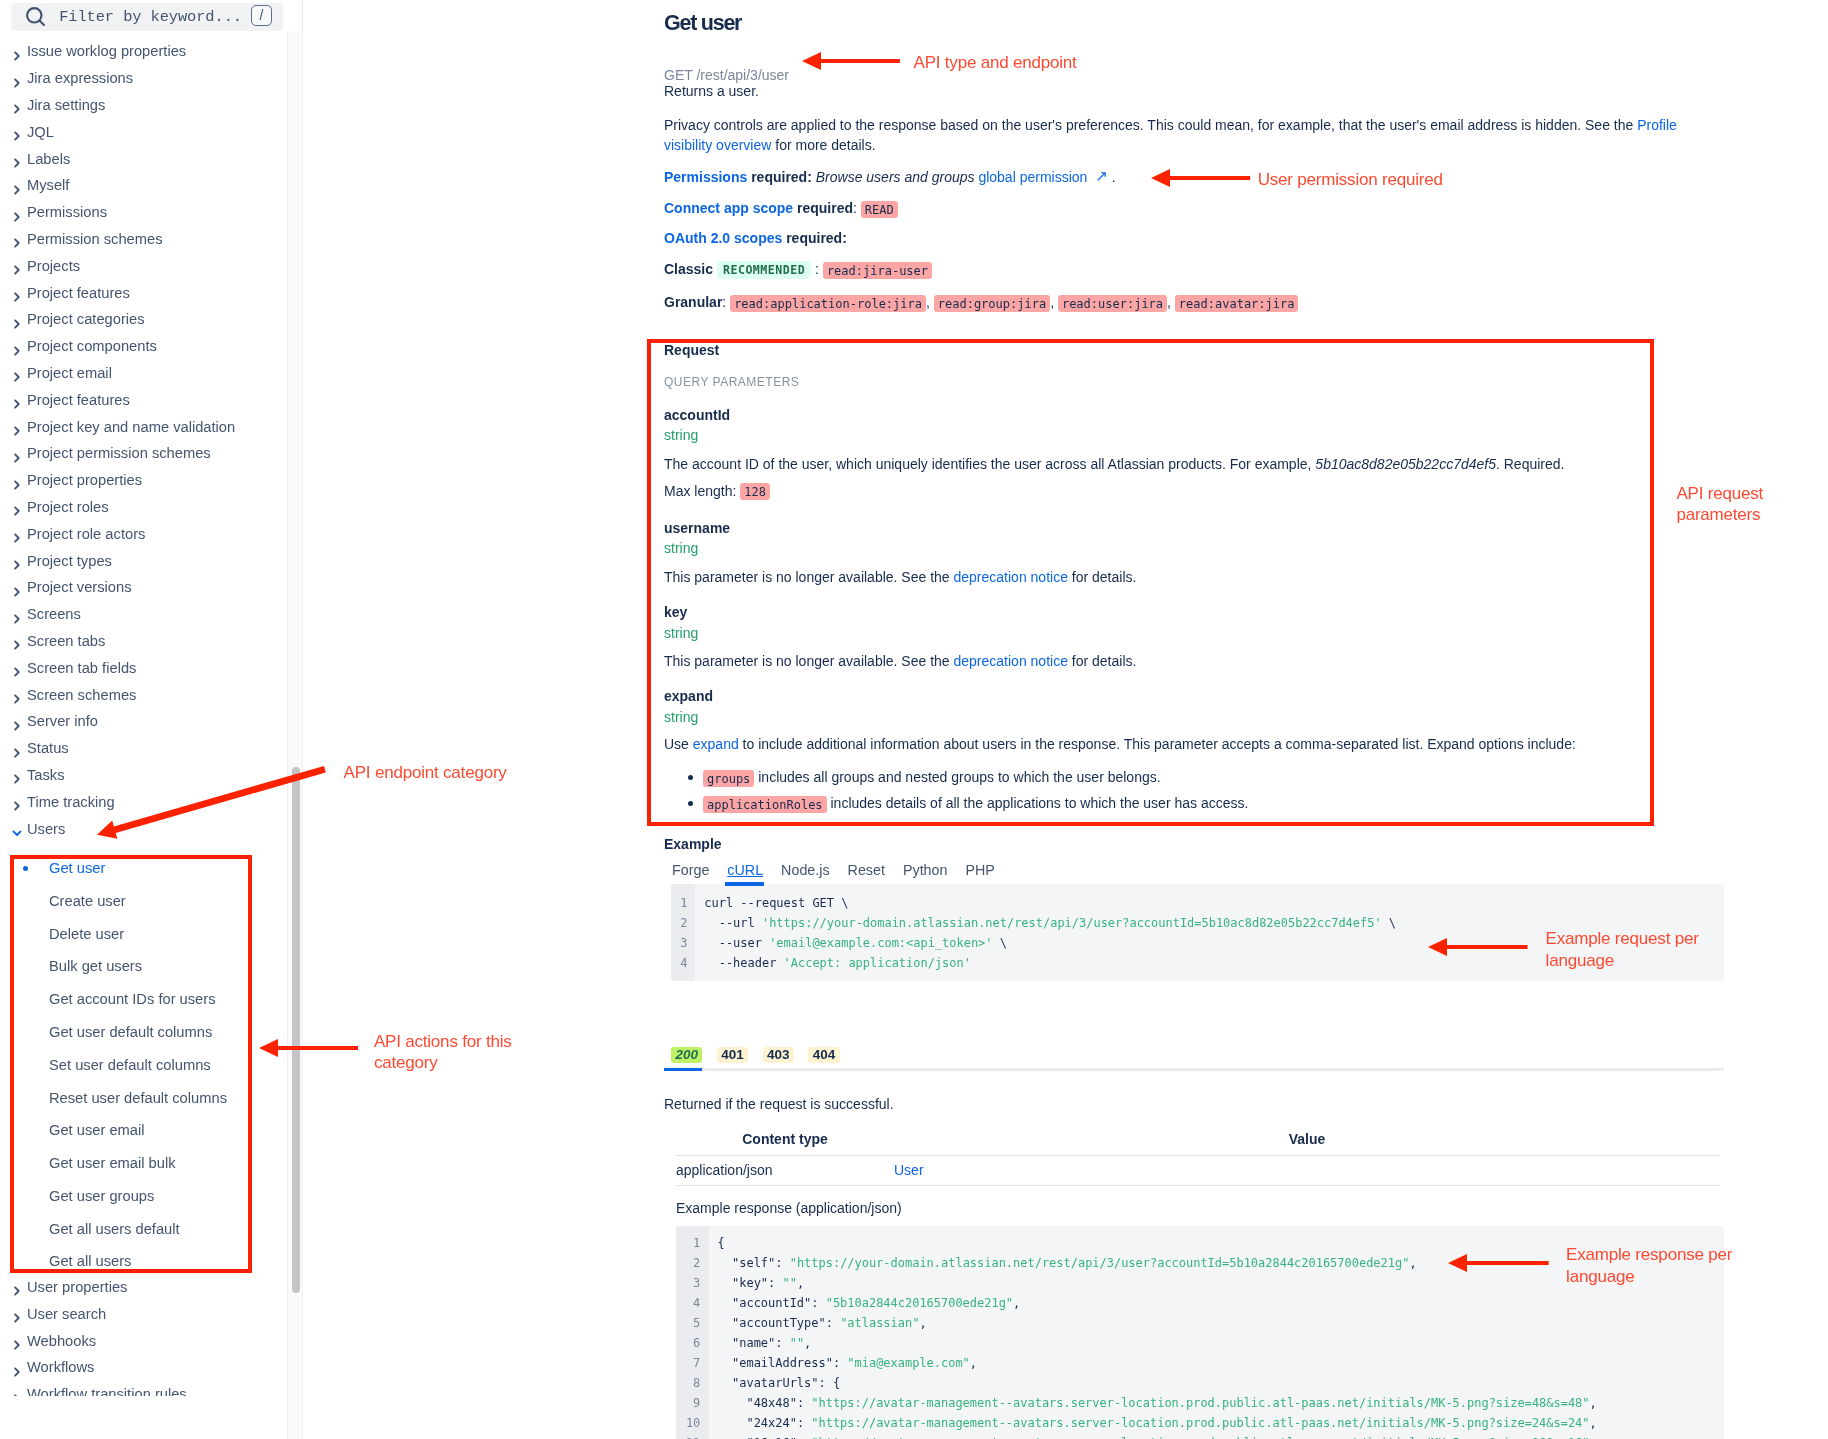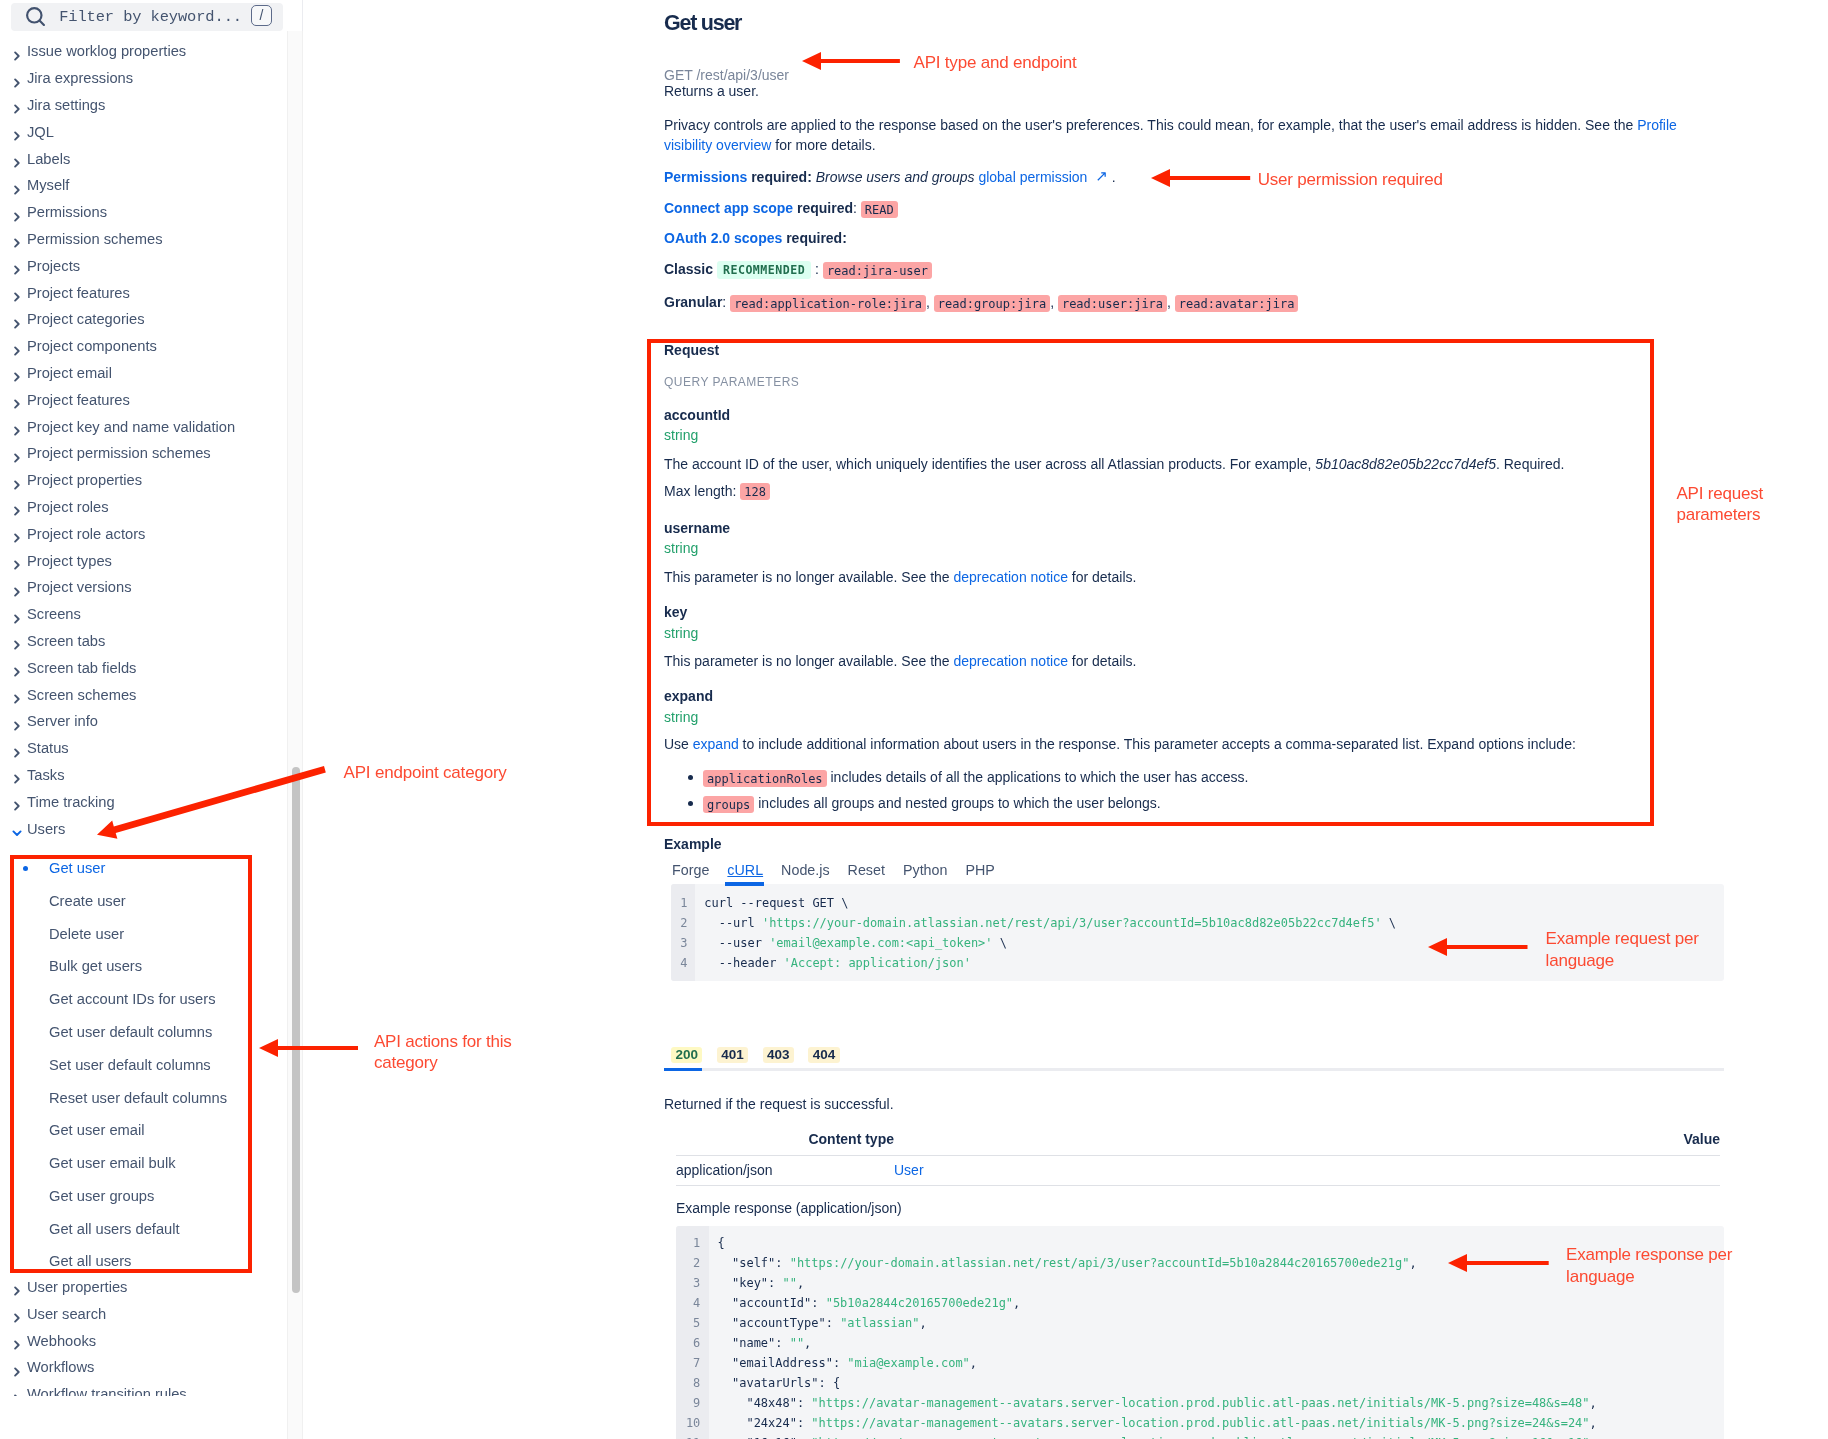--- a/index.html
+++ b/index.html
@@ -87,27 +87,27 @@
   .tab:first-child { padding-left:9px; }
   .tab.active { color:#0c66e4; font-weight:400;text-decoration:underline; }
   .tab.active:after { content:""; position:absolute; left:7px; right:8px; bottom:1.5px; height:3.8px; background:#0c66e4; z-index:3; }
 
   
   .statustabs { display:flex; align-items:flex-end; position:relative; }
   .stab { padding:0 7.3px 7.5px 7.3px; position:relative; }
   .stab:first-child { padding-left:0; }
   .stab .pill { display:inline-block; font-size:13.5px; font-weight:700; border-radius:3px;
      padding:0 4.3px; line-height:16px; height:16px; letter-spacing:0px; }
-  .stab.success .pill { background:#fef9c3; color:#216e4e; }
+  .stab.success .pill { background:#bef264; color:#216e4e;font-style:italic; }
   .stab.warn .pill { background:#fdf3d1; color:#172b4d; }
   .stab.active:after { content:""; position:absolute; left:0; right:8px; bottom:0; height:2.5px; background:#0c66e4; z-index:2; }
   .statusline { position:absolute; left:0; right:0; bottom:0; height:2.5px; background:#ebecf0; }
 
   table.resp { border-collapse:collapse; width:1044px; }
-  table.resp th { text-align:right; font-size:14px; font-weight:700; color:#172b4d; padding:0 0 5.6px 0; line-height:20px; }
+  table.resp th { text-align:center; font-size:14px; font-weight:700; color:#172b4d; padding:0 0 5.6px 0; line-height:20px; }
   table.resp td { font-size:14px; color:#172b4d; padding:4.5px 0 5px; line-height:20px; border-top:1px solid #dfe1e6; border-bottom:1px solid #dfe1e6; }
   table.resp th:first-child, table.resp td:first-child { width:218px; }
 
   
   .anno-text { position:absolute; color:#fc4a32; font-size:17px; letter-spacing:-0.2px; line-height:21.3px;
      font-family:"Liberation Sans", sans-serif; white-space:pre; }
   .anno-box { position:absolute; border:4.2px solid #fc2200; }
   svg.anno-arrow { position:absolute; overflow:visible; }
 </style>
 </head>
@@ -420,22 +420,22 @@
     <div class="param">
       <div class="param-name" style="position:absolute;left:0;top:259.7px">key</div>
       <div class="param-type" style="position:absolute;left:0;top:280.6px">string</div>
       <p class="body" style="position:absolute;left:0;top:308.7px;width:1060px"><span>This parameter is no longer available. See the </span><a href="#">deprecation notice</a><span> for details.</span></p>
     </div>
     <div class="param">
       <div class="param-name" style="position:absolute;left:0;top:343.6px">expand</div>
       <div class="param-type" style="position:absolute;left:0;top:364.7px">string</div>
       <p class="body" style="position:absolute;left:0;top:392.1px;width:1060px"><span>Use </span><a href="#">expand</a><span> to include additional information about users in the response. This parameter accepts a comma-separated list. Expand options include:</span></p>
       <ul class="bullets" style="position:absolute;left:0;top:423.1px;width:1060px">
+        <li><code class="chip">groups</code><span> includes all groups and nested groups to which the user belongs.</span></li>
         <li><code class="chip">applicationRoles</code><span> includes details of all the applications to which the user has access.</span></li>
-        <li><code class="chip">groups</code><span> includes all groups and nested groups to which the user belongs.</span></li>
       </ul>
     </div>
   </div>
   <div id="example-section" style="position:absolute;left:0;top:834.2px;width:1060px">
     <div class="sec-h">Example</div>
     <div class="tabs" style="margin-top:6px;margin-left:-1px;position:relative;z-index:3">
       <div class="tab">Forge</div>
       <div class="tab active">cURL</div>
       <div class="tab">Node.js</div>
       <div class="tab">Reset</div>

